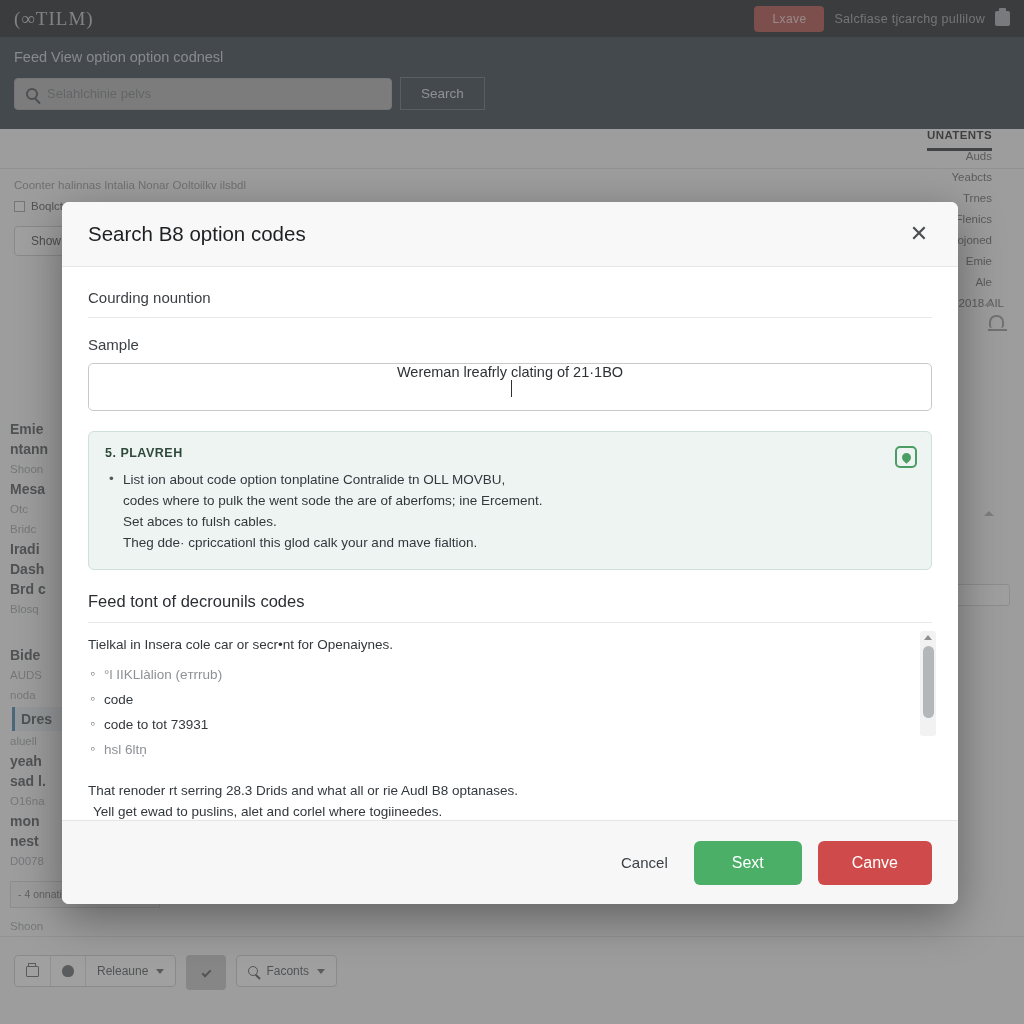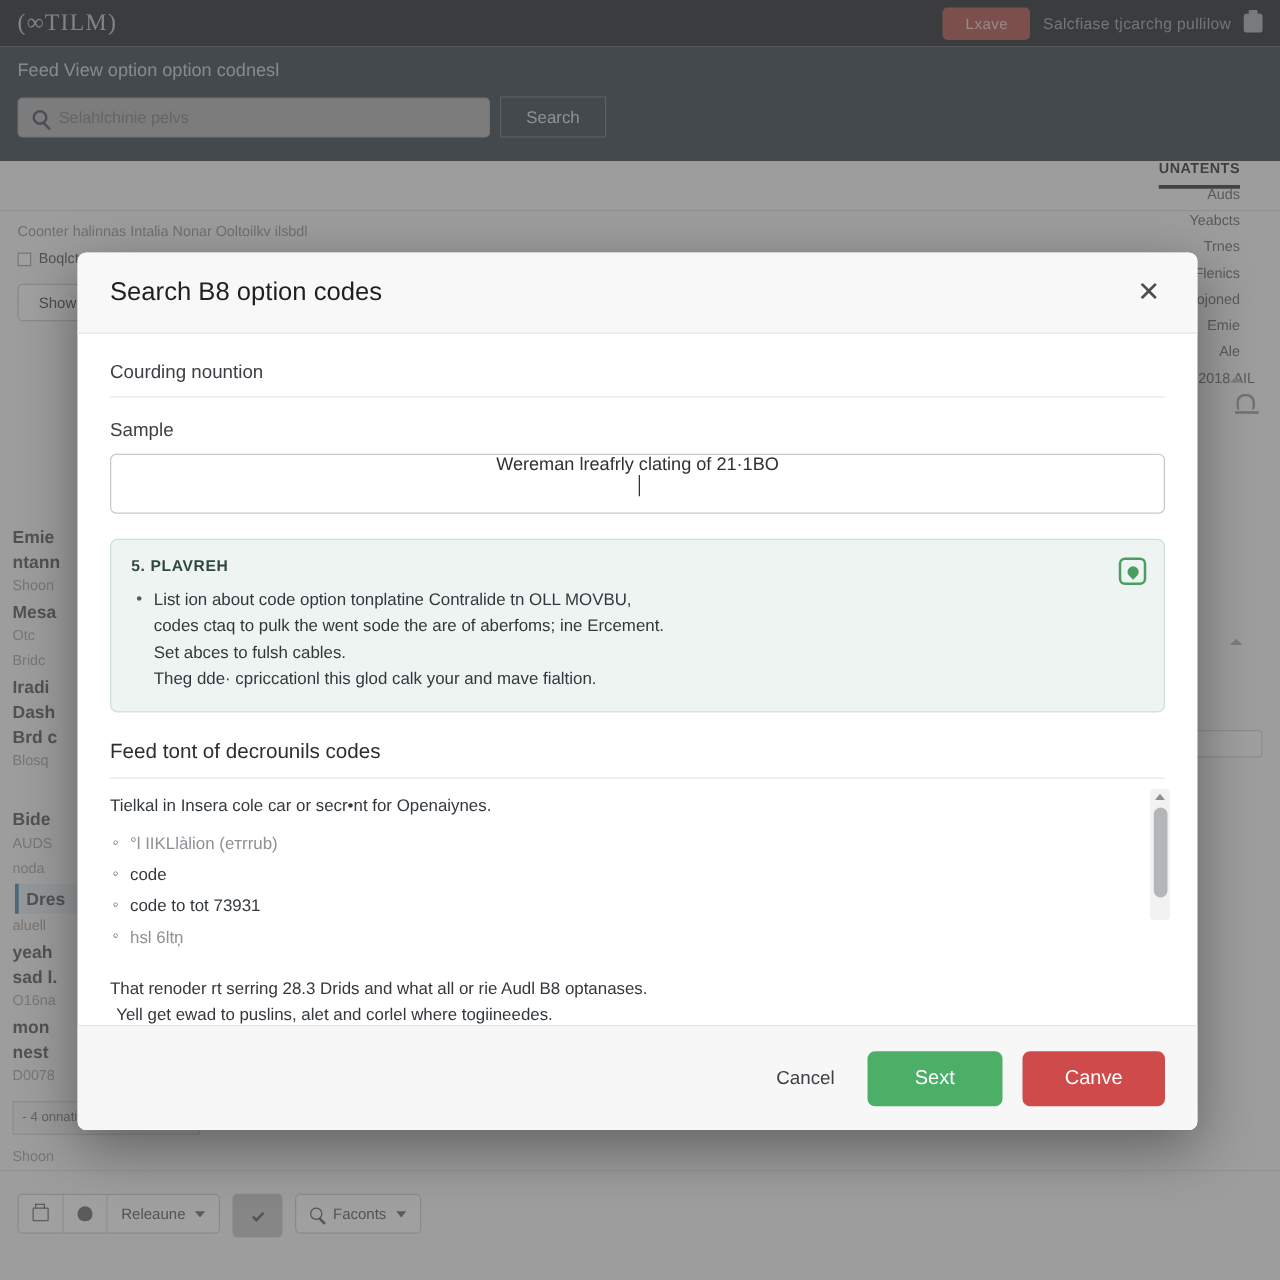--- a/index.html
+++ b/index.html
@@ -393,21 +393,21 @@
 
       <div class="txtfield">
         <span>Wereman lreafrly clating of 21·1BO</span>
         <span class="caret-blink"></span>
       </div>
 
       <div class="infobox">
         <div class="info-title">5. PLAVREH</div>
         <ul class="info-list">
           <li class="bulleted">List ion about code option tonplatine Contralide tn OLL MOVBU,</li>
-          <li>codes ctaq to pulk the went sode the are of aberfoms; ine Ercement.</li>
+          <li>codes where to pulk the went sode the are of aberfoms; ine Ercement.</li>
           <li>Set abces to fulsh cables.</li>
           <li>Theg dde· cpriccationl this glod calk your and mave fialtion.</li>
         </ul>
         <div class="info-badge">
           <span class="pin"></span>
         </div>
       </div>
 
       <div class="sec-title">Feed tont of decrounils codes</div>
 

